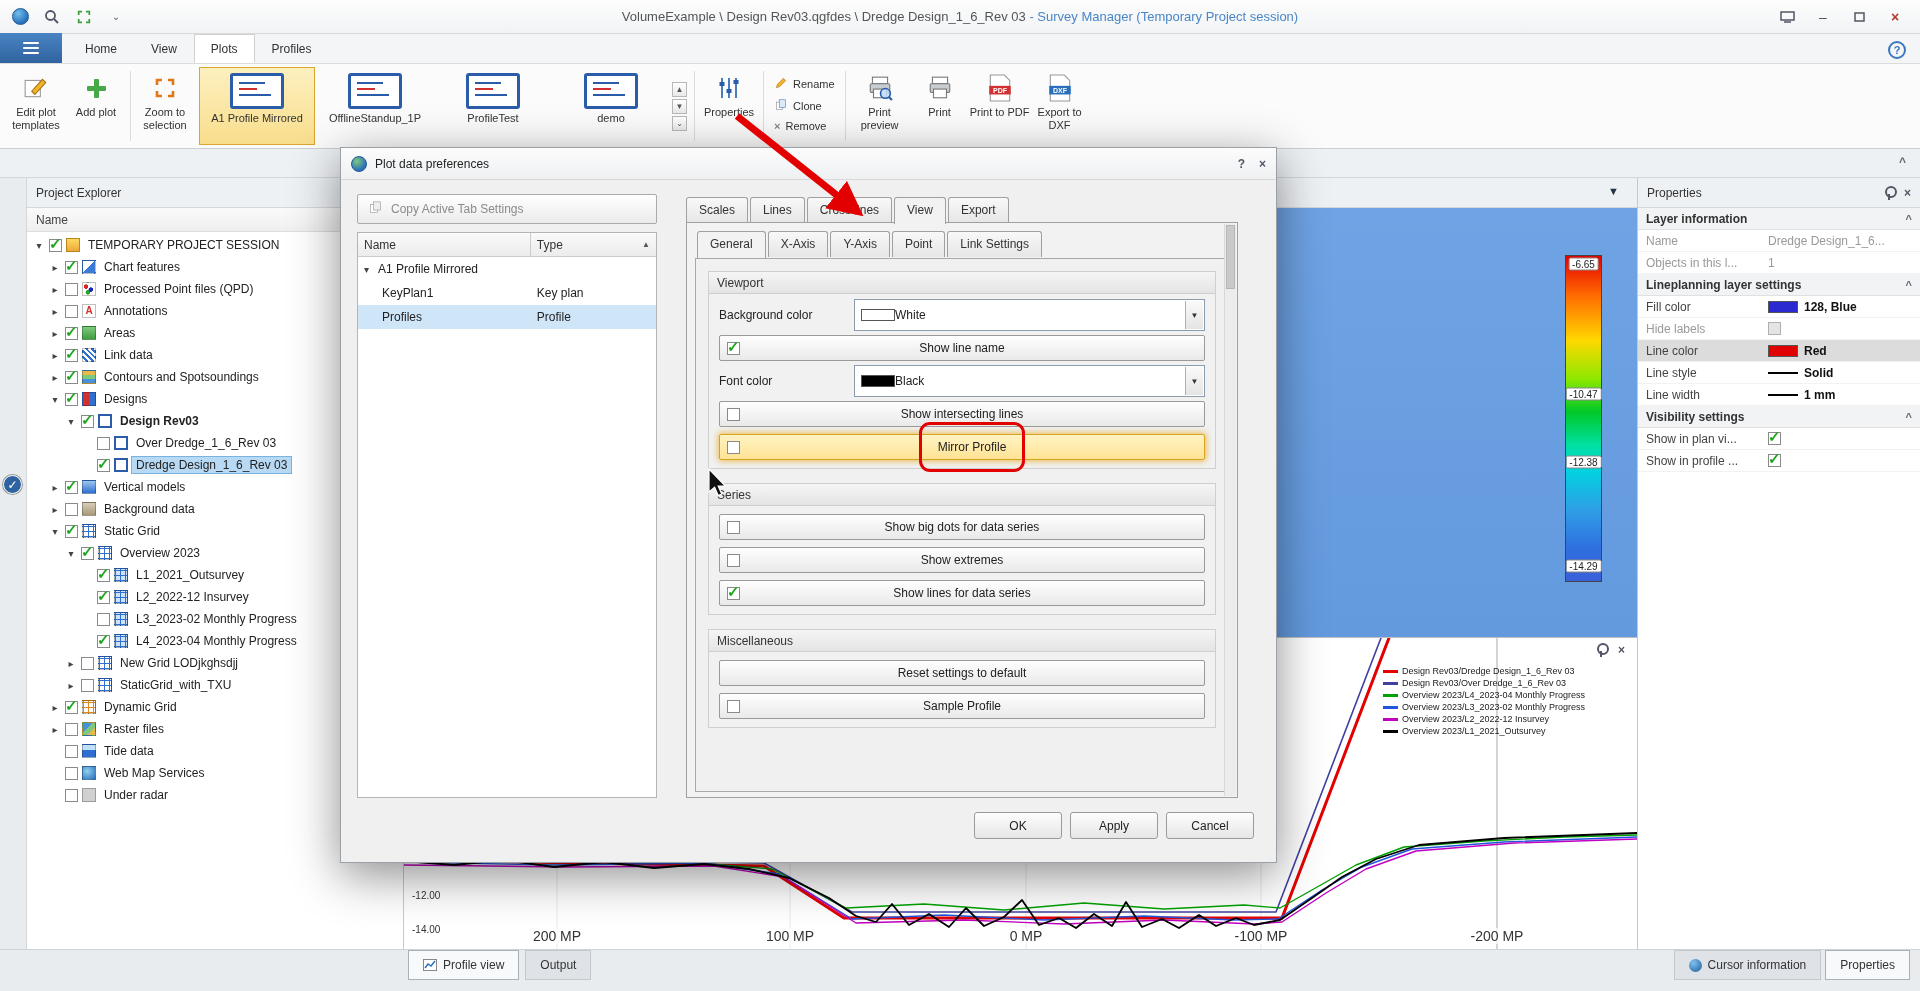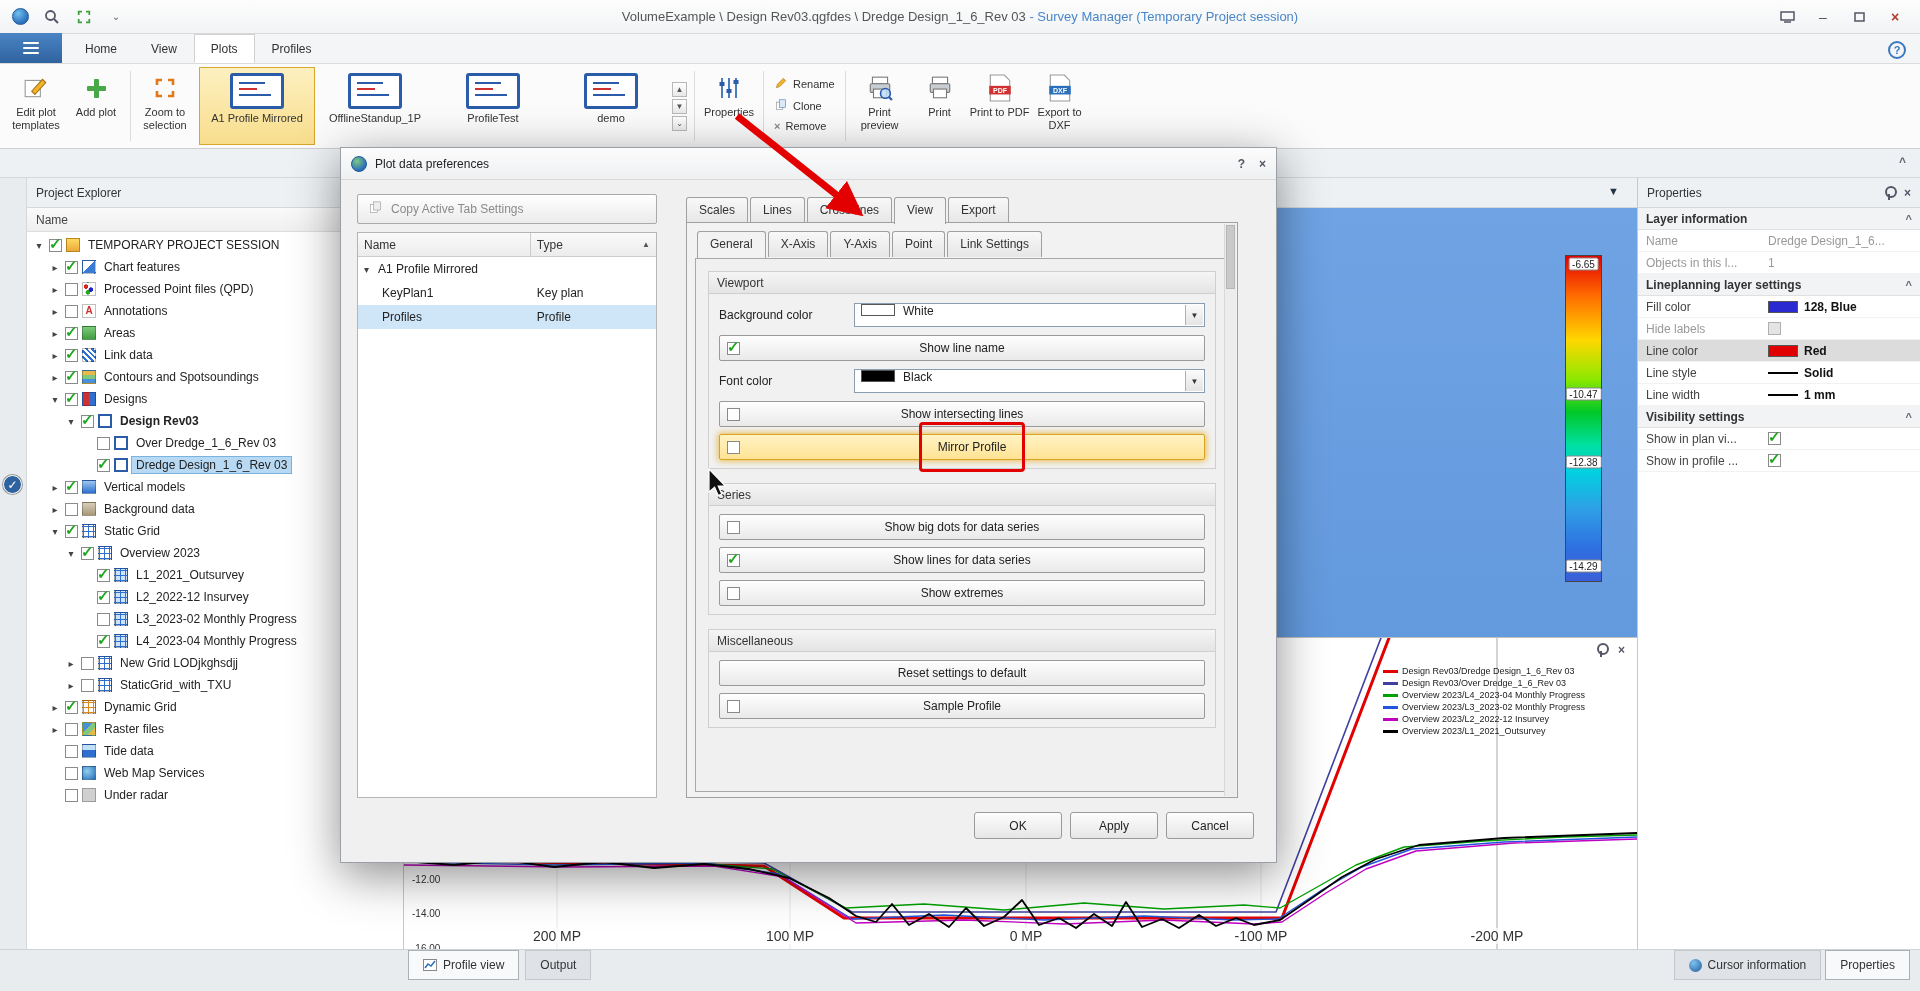--- a/index.html
+++ b/index.html
@@ -96,21 +96,21 @@
   .center { position:absolute; left:404px; top:178px; width:1233px; height:771px; background:#fff;}
   .center-header { height:30px; background:#eef1f4; border-bottom:1px solid #d5d8db; position:relative;}
   .map-dropdown { position:absolute; right:18px; top:7px; font-size:11px; color:#234;}
   .map { position:absolute; left:0; top:30px; width:1233px; height:429px; background:linear-gradient(#6fa3e4,#639ade);}
   .cscale { position:absolute; right:35px; top:47px; width:37px; height:327px; border:1px solid #444;
     background:linear-gradient(180deg,#e40000 0%,#ff6a00 12%,#ffd800 26%,#8ce800 38%,#00c828 48%,#00e0a0 58%,#00d2e0 66%,#2e9fe6 78%,#2f6fe0 90%,#3a5fd8 100%);}
   .cscale-label { position:absolute; left:50%; transform:translate(-50%,-50%); background:#fff; border:1px solid #888; border-radius:2px; font-size:10px; padding:0 3px; white-space:nowrap;}
   .profile-window { position:absolute; left:0; top:459px; width:1233px; height:312px; background:#fff; border-top:1px solid #c0c0c0; overflow:hidden;}
   .pw-icons { position:absolute; top:5px; right:12px; display:flex; gap:12px; color:#556; z-index:6;}
   #chartSvg { position:absolute; left:0; top:0; width:1233px; height:312px;}
-  .y-label { position:absolute; left:8px; transform:translateY(-50%); font-size:10px; color:#333; z-index:4; background:rgba(255,255,255,.7);}
+  .y-label { position:absolute; left:8px; transform:translateY(-50%); font-size:10px; color:#333; z-index:4; background:rgba(255,255,255,.7);margin-top:16px;}
   .x-label { position:absolute; bottom:5px; transform:translateX(-50%); font-size:14px; color:#333; z-index:4; background:rgba(255,255,255,.7);}
   .legend { position:absolute; right:52px; top:28px; z-index:5; display:flex; flex-direction:column; gap:1px;}
   .leg-row { display:flex; align-items:center; gap:4px; font-size:9px; color:#222; line-height:11px;}
   .leg-swatch { width:15px; height:3px; flex:0 0 15px;}
 
   
   .props-panel { position:absolute; left:1637px; top:178px; width:283px; height:771px; background:#fff; border-left:1px solid #c8c8c8;}
   .psec { height:22px; background:#f1f3f5; border-bottom:1px solid #e0e0e0; display:flex; align-items:center; padding:0 8px; font-weight:bold; color:#333;}
   .pcaret { margin-left:auto; color:#667; font-weight:bold; font-size:11px;}
   .prow { height:22px; display:flex; align-items:center; padding:0 8px; border-bottom:1px solid #f2f2f2;}
@@ -156,28 +156,28 @@
   .dlg-tab-panel { position:absolute; left:345px; top:74px; width:552px; height:576px; border:1px solid #a0a0a0; background:#f2f2f2; padding:8px; }
   .dlg-subtabs { display:flex; gap:2px; margin-left:2px;}
   .dlg-subpanel { border:1px solid #a8a8a8; background:#f0f0f0; height:534px; padding:12px; position:relative;}
   .dlg-scroll { position:absolute; right:1px; top:1px; bottom:1px; width:12px; background:#ececec; border-left:1px solid #d8d8d8;}
   .dlg-scroll .thumb { margin:1px; height:64px; background:#c9c9c9; border:1px solid #b5b5b5;}
   .grp { border:1px solid #cfcfcf; background:#f1f1f1; margin-bottom:14px;}
   .grp-header { height:22px; background:linear-gradient(#f5f5f5,#e4e4e4); border-bottom:1px solid #cfcfcf; display:flex; align-items:center; padding:0 8px; color:#333;}
   .grp-body { padding:8px 10px; display:flex; flex-direction:column; gap:7px;}
   .combo-row { display:flex; align-items:center; gap:10px; height:26px;}
   .combo-label { width:125px; color:#222;}
-  .combo { flex:1; height:24px; background:#fff; border:1px solid #8a9cb0; display:flex; align-items:flex-start; gap:8px; padding:0 24px 0 6px; position:relative;}
+  .combo { flex:1; height:32px; background:#fff; border:1px solid #8a9cb0; display:flex; align-items:center; padding:0 24px 0 6px; position:relative;}
   .combo .swatch { width:34px; height:12px; border:1px solid #555;}
   .combo .arrow-btn { position:absolute; right:1px; top:1px; bottom:1px; width:18px; background:linear-gradient(#fafafa,#e4e4e4); border-left:1px solid #b0b0b0; display:flex; align-items:center; justify-content:center; font-size:8px; color:#333;}
   .chk-btn { height:26px; border:1px solid #9a9a9a; border-radius:2px; background:linear-gradient(#fefefe,#e9e9e9); display:flex; align-items:center; position:relative; color:#222;}
   .chk-btn .cb { position:absolute; left:7px;}
   .chk-btn .lbl { flex:1; text-align:center;}
   .chk-btn.mirror { background:linear-gradient(#fff3c4,#ffe394); border-color:#d8a321; box-shadow:0 0 6px 1px rgba(230,170,30,.8);}
-  .red-annot { border:3px solid #e30000; border-radius:4px; padding:15px 16px; display:inline-block;margin-left:20px;}
+  .red-annot { border:3px solid #e30000; border-radius:11px; padding:15px 16px; display:inline-block;margin-left:20px;}
   .dlg-buttons { position:absolute; right:22px; bottom:23px; display:flex; gap:8px;}
   .btn { width:88px; height:27px; background:linear-gradient(#fdfdfd,#e6e6e6); border:1px solid #9a9a9a; border-radius:3px; display:flex; align-items:center; justify-content:center; color:#222; font-family:inherit; font-size:12px;}
 
   
   .overlay { position:absolute; left:0; top:0; width:1920px; height:991px; pointer-events:none; z-index:100;}
 </style>
 </head>
 <body>
 
 <div class="titlebar">
@@ -825,26 +825,26 @@
         </div>
       </div>
       <div class="grp">
         <div class="grp-header">Series</div>
         <div class="grp-body">
           <div class="chk-btn">
             <span class="cb"></span>
             <span class="lbl">Show big dots for data series</span>
           </div>
           <div class="chk-btn">
+            <span class="cb"></span>
+            <span class="lbl">Show extremes</span>
+          </div>
+          <div class="chk-btn">
             <span class="cb checked"></span>
             <span class="lbl">Show lines for data series</span>
-          </div>
-          <div class="chk-btn">
-            <span class="cb"></span>
-            <span class="lbl">Show extremes</span>
           </div>
         </div>
       </div>
       <div class="grp">
         <div class="grp-header">Miscellaneous</div>
         <div class="grp-body">
           <div class="chk-btn">
             <span class="lbl">Reset settings to default</span>
           </div>
           <div class="chk-btn">

